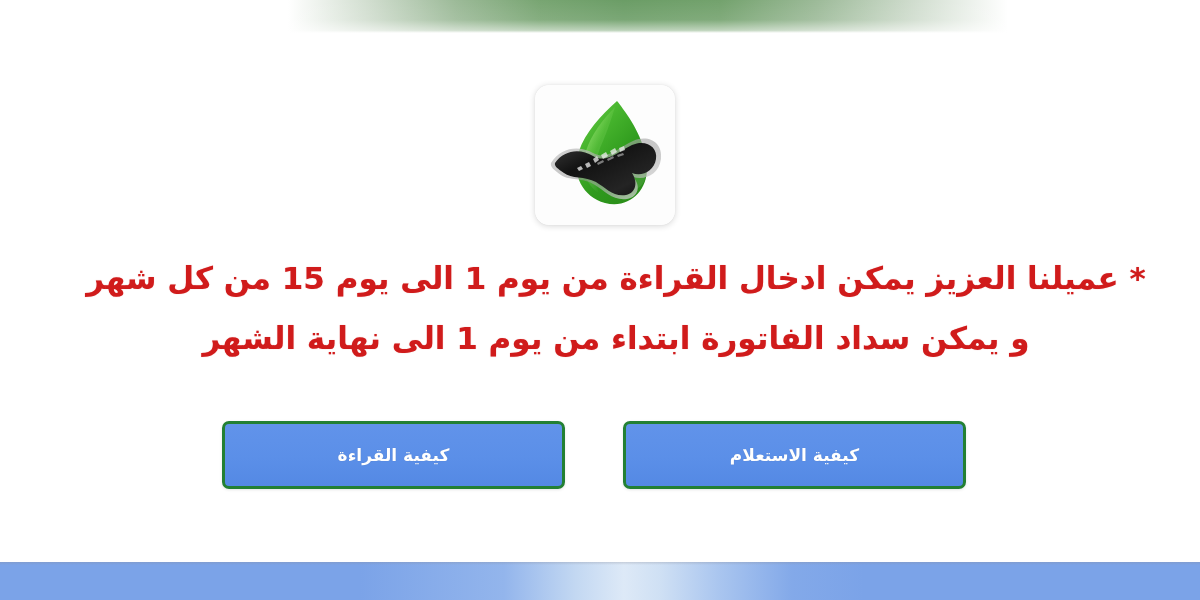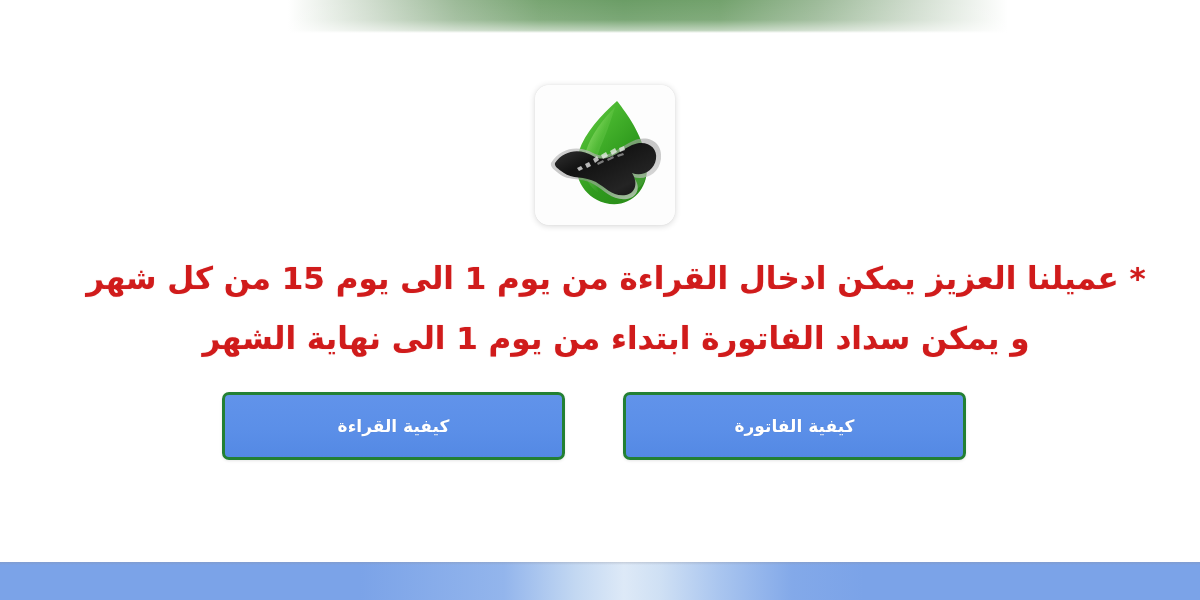--- a/index.html
+++ b/index.html
@@ -107,20 +107,21 @@
     line-height:1;
     display:flex;
     align-items:center;
     justify-content:center;
     direction:rtl;
     cursor:pointer;
     box-shadow:0 1px 3px rgba(0,0,0,0.10);
     text-shadow:0 0 1px rgba(0,0,0,0.18);
     white-space:nowrap;
     padding:0;
+    margin-top:29px;
   }
 
   
   .bottom-bar {
     position:absolute;
     left:0;
     top:562px;
     width:1200px;
     height:38px;
     background:
@@ -228,18 +229,18 @@
     </svg>
   </div>
 
   <div class="notice">
     <span class="line line-1">* عميلنا العزيز يمكن ادخال القراءة من يوم 1 الى يوم 15 من كل شهر</span>
     <span class="line line-2">و يمكن سداد الفاتورة ابتداء  من يوم 1 الى نهاية الشهر</span>
   </div>
 
   <div class="btn-row">
     <button class="action-btn">كيفية القراءة</button>
-    <button class="action-btn">كيفية الفاتورة</button>
+    <button class="action-btn">كيفية الاستعلام</button>
   </div>
 
   <div class="bottom-bar"></div>
 
 </div>
 
 </body></html>

